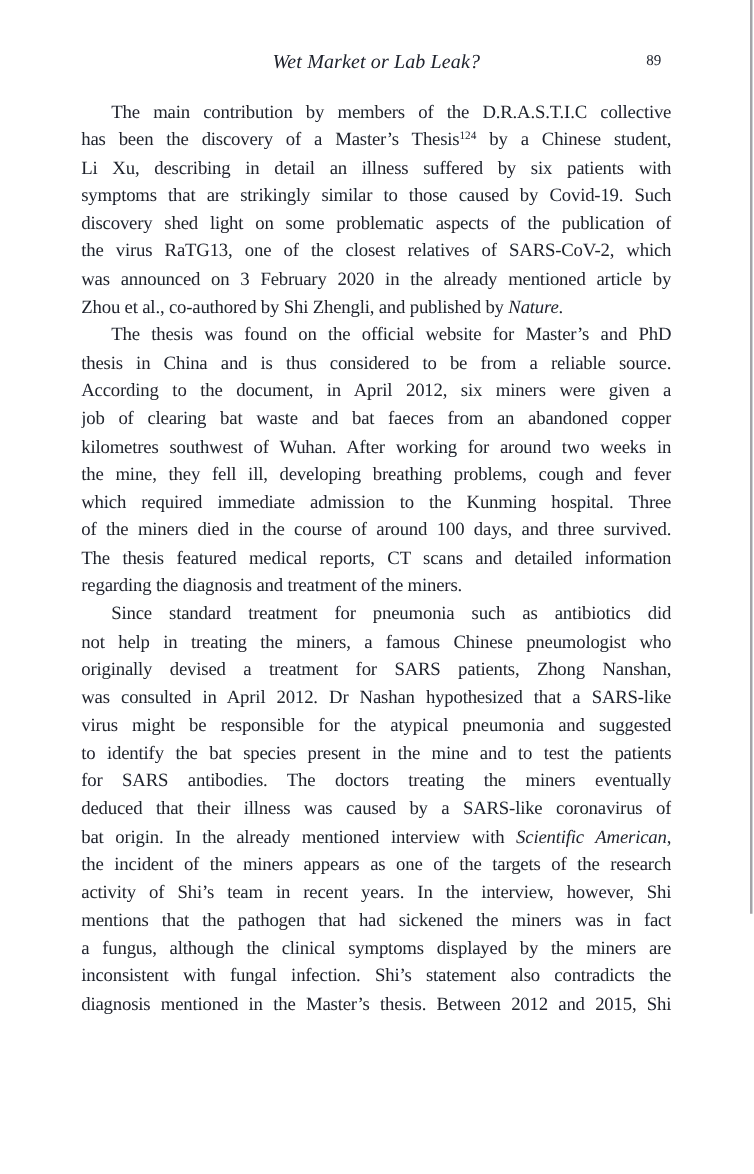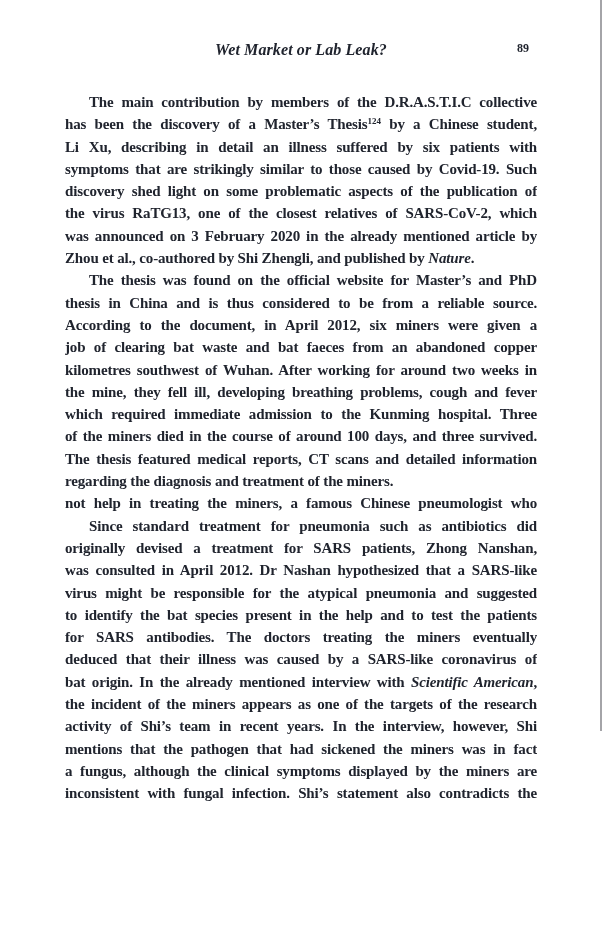--- a/index.html
+++ b/index.html
@@ -15,41 +15,40 @@
     font-family: "Liberation Serif", "DejaVu Serif", serif;
     color: #20242e;
   }
   .page {
     position: relative;
     width: 603px;
     height: 731px;
     box-sizing: border-box;
     padding: 41px 66px 0 65px;
     background: #ffffff;
-    font-weight: bold;
   }
   .running-header {
     position: relative;
     height: 20px;
     text-align: center;
   }
   .running-title {
     font-style: italic;
     font-size: 16px;
     letter-spacing: 0.1px;
   }
   .page-number {
     position: absolute;
     right: 8px;
     top: 0;
     font-size: 12px;
     font-style: normal;
   }
   .page-body {
-    margin-top: 30px;
+    margin-top: 18px;
     width: 472px;
   }
   .paragraph { margin: 0; }
   .line {
     font-size: 15px;
     letter-spacing: -0.15px;
     height: 22.3px;
     line-height: 22.3px;
     overflow: hidden;
     text-align: justify;
@@ -102,30 +101,31 @@
         <div class="line"><span>According to the document, in April 2012, six miners were given a</span></div>
         <div class="line"><span>job of clearing bat waste and bat faeces from an abandoned copper</span></div>
         <div class="line"><span>kilometres southwest of Wuhan. After working for around two weeks in</span></div>
         <div class="line"><span>the mine, they fell ill, developing breathing problems, cough and fever</span></div>
         <div class="line"><span>which required immediate admission to the Kunming hospital. Three</span></div>
         <div class="line"><span>of the miners died in the course of around 100 days, and three survived.</span></div>
         <div class="line"><span>The thesis featured medical reports, CT scans and detailed information</span></div>
         <div class="line last"><span>regarding the diagnosis and treatment of the miners.</span></div>
       </div>
       <div class="paragraph">
+        <div class="line indent"><span>Since standard treatment for pneumonia such as antibiotics did</span></div>
         <div class="line"><span>not help in treating the miners, a famous Chinese pneumologist who</span></div>
-        <div class="line indent"><span>Since standard treatment for pneumonia such as antibiotics did</span></div>
         <div class="line"><span>originally devised a treatment for SARS patients, Zhong Nanshan,</span></div>
         <div class="line"><span>was consulted in April 2012. Dr Nashan hypothesized that a SARS-like</span></div>
         <div class="line"><span>virus might be responsible for the atypical pneumonia and suggested</span></div>
-        <div class="line"><span>to identify the bat species present in the help and to test the patients</span></div>
+        <div class="line"><span>to identify the bat species present in the mine and to test the patients</span></div>
         <div class="line"><span>for SARS antibodies. The doctors treating the miners eventually</span></div>
         <div class="line"><span>deduced that their illness was caused by a SARS-like coronavirus of</span></div>
         <div class="line"><span>bat origin. In the already mentioned interview with </span><span class="it">Scientific American</span><span>,</span></div>
         <div class="line"><span>the incident of the miners appears as one of the targets of the research</span></div>
         <div class="line"><span>activity of Shi’s team in recent years. In the interview, however, Shi</span></div>
         <div class="line"><span>mentions that the pathogen that had sickened the miners was in fact</span></div>
         <div class="line"><span>a fungus, although the clinical symptoms displayed by the miners are</span></div>
         <div class="line"><span>inconsistent with fungal infection. Shi’s statement also contradicts the</span></div>
+        <div class="line"><span>diagnosis mentioned in the Master’s thesis. Between 2012 and 2015, Shi</span></div>
       </div>
     </div>
   <div class="page-edge-line"></div>
 </div>
 
 </body></html>

